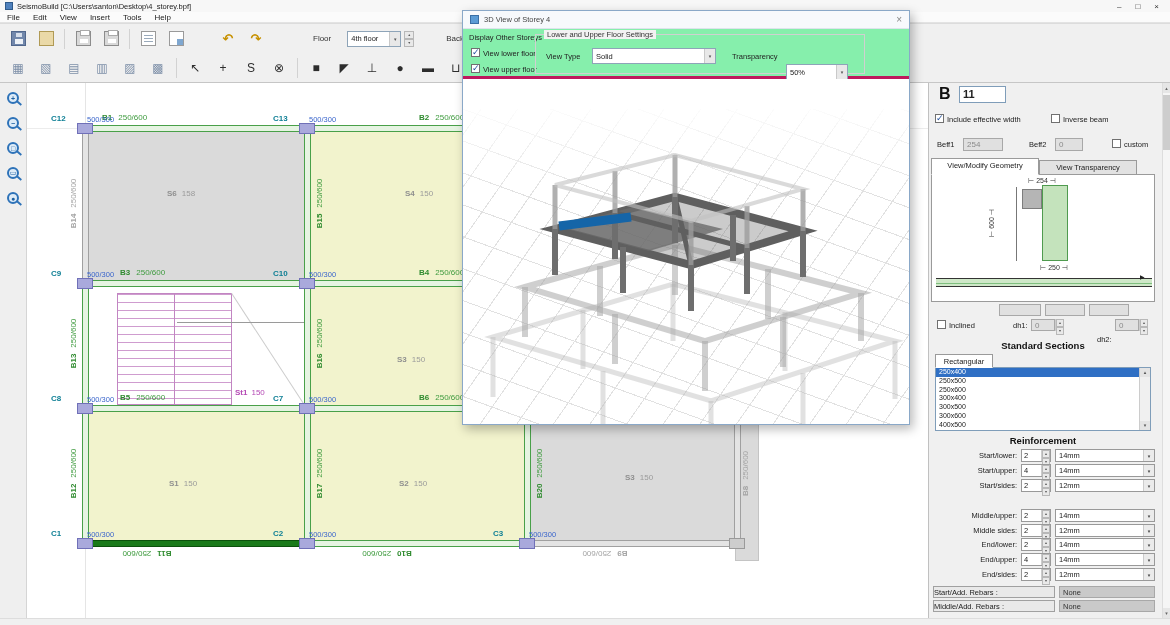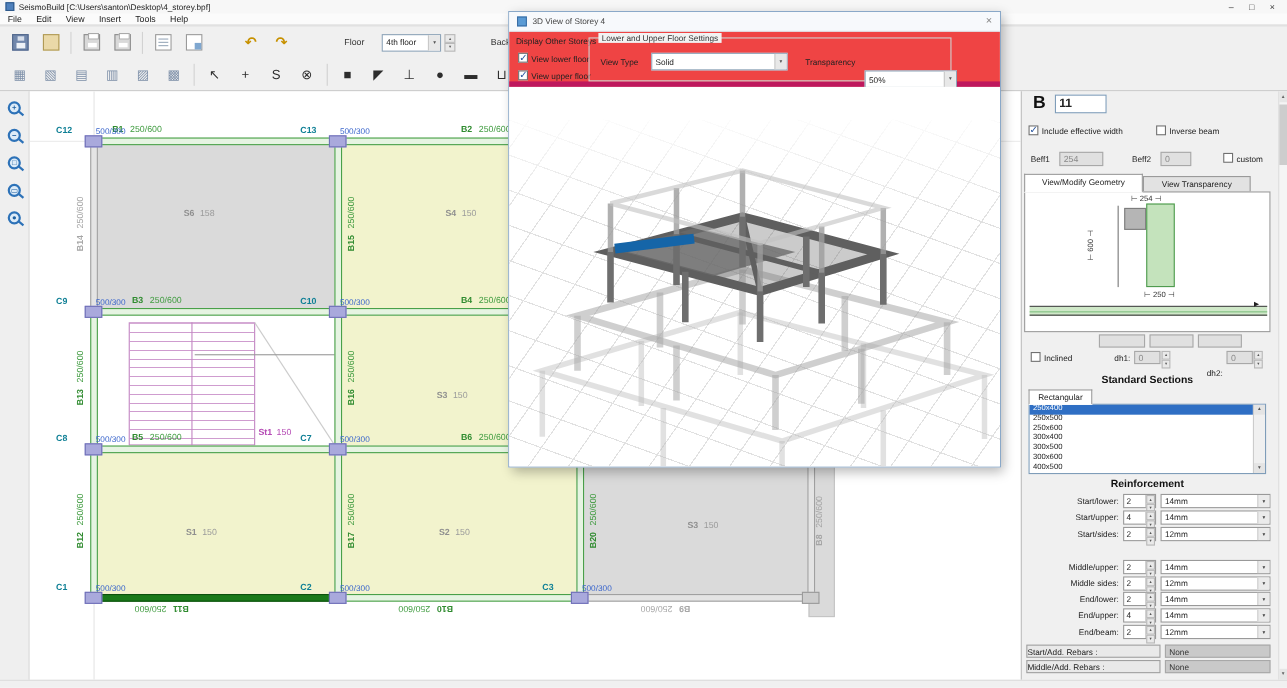--- a/index.html
+++ b/index.html
@@ -94,21 +94,21 @@
   .afld{position:absolute;left:130px;width:96px;height:12px;background:#c9c9c9;border:1px solid #a8a8a8;font-size:7.5px;padding-left:3px;line-height:11px;color:#333}
   .pscroll{position:absolute;left:1162px;top:83px;width:8px;height:535px;background:#f5f5f5;border-left:1px solid #ddd}
   .pscroll .sarr{position:absolute;left:0;width:7px;height:10px;font-size:5px;text-align:center;color:#666;background:#e6e6e6;line-height:10px}
   .sthumb{position:absolute;left:0;top:12px;width:7px;height:55px;background:#cdcdcd}
   .bottombar{position:absolute;left:0;top:618px;width:1170px;height:7px;background:#f0f0f0;border-top:1px solid #ddd}
   
   .dialog{position:absolute;left:462px;top:10px;width:448px;height:415px;background:#fff;border:1px solid #8aa8c8;box-shadow:3px 4px 10px rgba(0,0,0,.28);z-index:10}
   .dlg-title{height:18px;background:#f7f9fc;border-bottom:1px solid #dde4ec;display:flex;align-items:center;padding:0 7px;font-size:7.5px;color:#444}
   .cube{width:9px;height:9px;background:#5b9bd5;border:1px solid #3a6ea5;margin-right:5px}
   .dlg-close{margin-left:auto;color:#888;font-size:10px}
-  .dlg-set{position:absolute;left:0;top:18px;width:446px;height:50px;background:#ef4444;border-bottom:5px solid #be185d;font-size:7.5px}
+  .dlg-set{position:absolute;left:0;top:18px;width:446px;height:50px;background:#86efac;border-bottom:3px solid #be185d;font-size:7.5px}
   .group{position:absolute;left:72px;top:5px;width:330px;height:40px;border:1px solid #d0d0d0}
   .legend{position:absolute;left:8px;top:-5px;background:#f2f2f2;padding:0 3px;font-size:7.5px;color:#333}
   .viewport{position:absolute;left:0;top:68px;width:446px;height:345px;background:#fff;overflow:hidden}
   .gridplane{position:absolute;left:-60px;top:30px;width:580px;height:330px;opacity:.85;background:repeating-linear-gradient(20deg,#dcdcdc 0 1px,transparent 1px 30px),repeating-linear-gradient(305deg,#dcdcdc 0 1px,transparent 1px 30px)}
   .gridfade{position:absolute;left:0;top:0;width:446px;height:345px;background:linear-gradient(#fff 6%,rgba(255,255,255,0) 34%)}
 </style>
 </head>
 <body>
 
 <div class="app">
@@ -511,21 +511,21 @@
             <i>▴</i>
             <i>▾</i>
           </span>
         </span>
         <span class="rsel">
           <span>14mm</span>
           <span class="arr">▾</span>
         </span>
       </div>
     <div class="rrow" style="top:485px">
-        <span class="rlab">End/beam:</span>
+        <span class="rlab">End/sides:</span>
         <span class="rspin">
           <span class="rval">2</span>
           <span class="spinbtns">
             <i>▴</i>
             <i>▾</i>
           </span>
         </span>
         <span class="rsel">
           <span>12mm</span>
           <span class="arr">▾</span>
@@ -557,21 +557,21 @@
       <span class="cbx" style="left:8px;top:19px"><span class="cb on"></span><span>View lower floor</span></span>
       <span class="cbx" style="left:8px;top:35px"><span class="cb on"></span><span>View upper floor</span></span>
       <div class="group">
         <span class="legend">Lower and Upper Floor Settings</span>
         <span class="abs" style="left:10px;top:17px">View Type</span>
         <div class="sel abs" style="left:56px;top:13px;width:124px">
           <span>Solid</span>
           <span class="arr">▾</span>
         </div>
         <span class="abs" style="left:196px;top:17px">Transparency</span>
-        <div class="sel abs" style="left:250px;top:13px;width:84px">
+        <div class="sel abs" style="left:250px;top:13px;width:62px">
           <span>50%</span>
           <span class="arr">▾</span>
         </div>
       </div>
     </div>
     <div class="viewport">
       <div class="gridplane"></div>
       <div class="gridfade"></div>
       <svg viewBox="0 0 446 345" style="position:absolute;left:0;top:0;width:446px;height:345px">
         <g stroke="#bdbdbd" stroke-opacity="0.45" fill="none" stroke-width="5">

